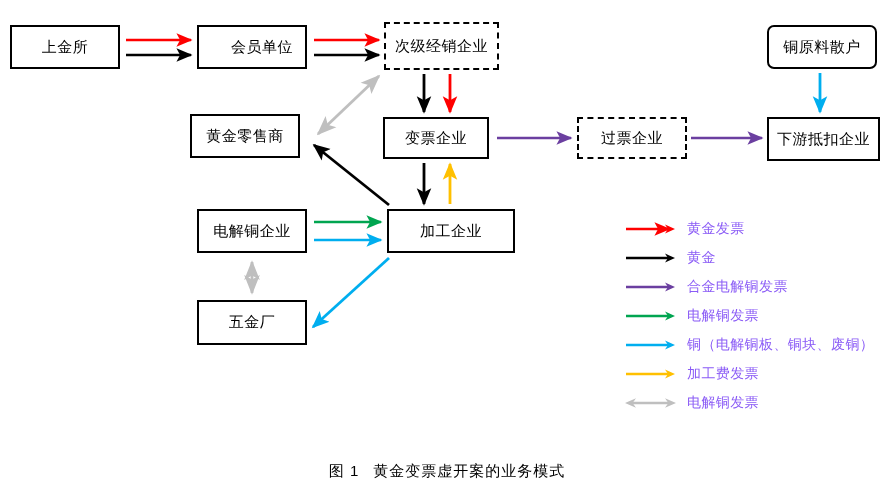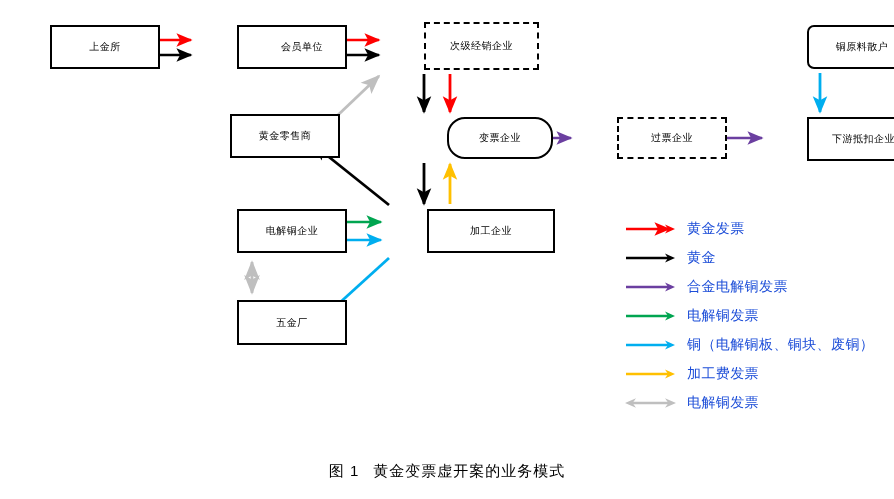--- a/index.html
+++ b/index.html
@@ -28,25 +28,24 @@
     pointer-events: none;
   }
   .node {
     position: absolute;
     box-sizing: border-box;
     background: #ffffff;
     display: flex;
     align-items: center;
     justify-content: center;
     color: #000000;
-    font-size: 10px;
+    font-size: 15px;
     letter-spacing: 0.5px;
     white-space: nowrap;
     z-index: 3;
-    margin-left: 40px;
   }
   .node.solid {
     border: 2px solid #000000;
   }
   .node.dashed {
     border: 2px dashed #000000;
   }
   .legend {
     position: absolute;
     left: 625px;
@@ -67,21 +66,21 @@
     flex: 0 0 52px;
     margin-right: 10px;
   }
   .legend-swatch svg {
     position: absolute;
     left: 0;
     top: 0;
   }
   .legend-label {
     font-size: 14px;
-    color: #1d4ed8;
+    color: #8b5cf6;
     white-space: nowrap;
     letter-spacing: 0.4px;
   }
   .caption {
     position: absolute;
     left: 0;
     top: 462px;
     width: 894px;
     text-align: center;
     font-size: 15px;
@@ -158,21 +157,21 @@
 
     <line x1="820" y1="73" x2="820" y2="112" stroke="#00AEEF" stroke-width="2.8" marker-end="url(#ah-cyan)"></line>
   </svg>
 
   <div class="node solid" style="left:10px;  top:25px;  width:110px; height:44px;">上金所</div>
   <div class="node solid" style="left:197px; top:25px;  width:110px; height:44px;padding-left:20px;">会员单位</div>
   <div class="node dashed" style="left:384px; top:22px;  width:115px; height:48px;">次级经销企业</div>
   <div class="node solid" style="left:767px; top:25px;  width:110px; height:44px;border-radius:7px;">铜原料散户</div>
 
   <div class="node solid" style="left:190px; top:114px; width:110px; height:44px;">黄金零售商</div>
-  <div class="node solid" style="left:407px; top:117px; width:106px; height:42px;border-radius:18px;">变票企业</div>
+  <div class="node solid" style="left:383px; top:117px; width:106px; height:42px;">变票企业</div>
   <div class="node dashed" style="left:577px; top:117px; width:110px; height:42px;">过票企业</div>
   <div class="node solid" style="left:197px; top:209px; width:110px; height:44px;">电解铜企业</div>
 
   <div class="node solid" style="left:767px; top:117px; width:113px; height:44px;">下游抵扣企业</div>
   <div class="node solid" style="left:387px; top:209px; width:128px; height:44px;">加工企业</div>
   <div class="node solid" style="left:197px; top:300px; width:110px; height:45px;">五金厂</div>
 
   <div class="legend">
 
     <div class="legend-row">

